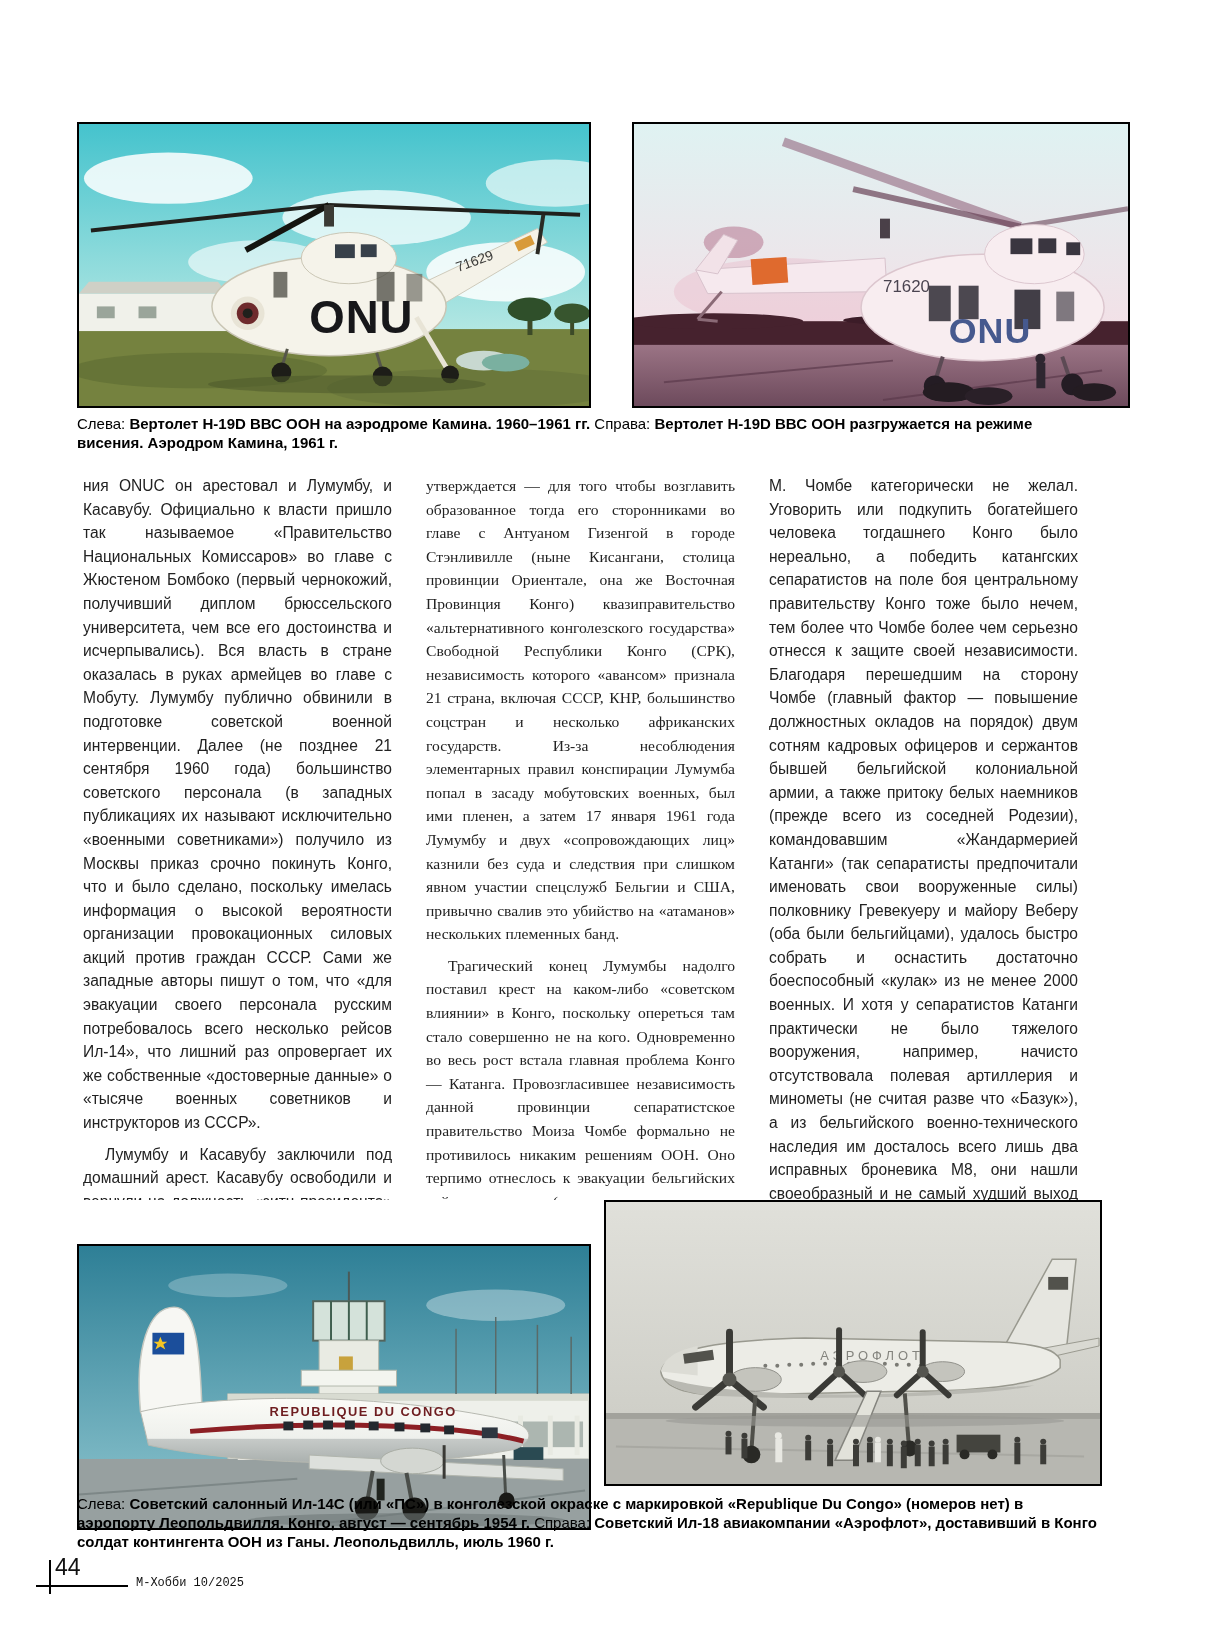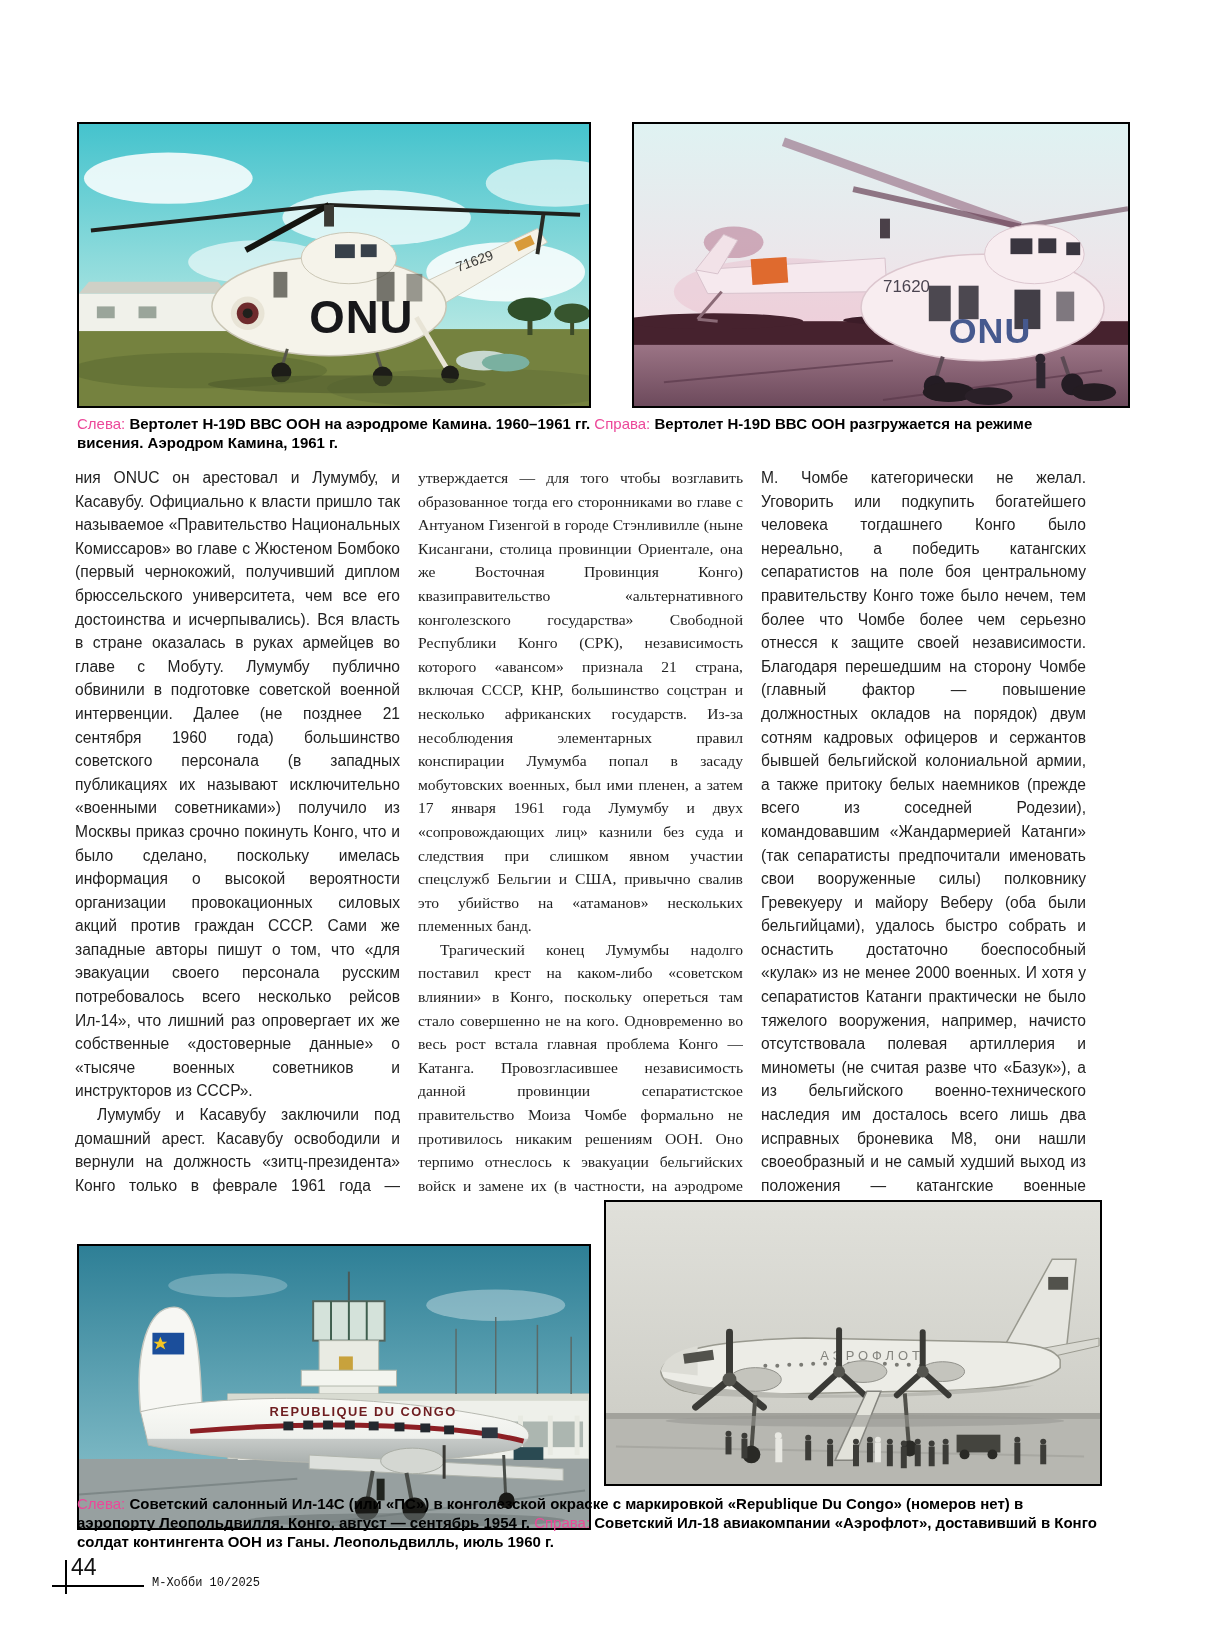--- a/index.html
+++ b/index.html
@@ -2,30 +2,30 @@
 <html lang="ru"><head>
 <meta charset="utf-8">
 <style>
   html,body{margin:0;padding:0;background:#ffffff;}
   #page{position:relative;width:1211px;height:1625px;background:#ffffff;overflow:hidden;
         font-family:"Liberation Sans",sans-serif;color:#1d1d1d;}
   .photo{position:absolute;border:2px solid #000;overflow:hidden;background:#ddd;}
   .photo svg{display:block;width:100%;height:100%;}
   .caption{position:absolute;left:77px;width:1022px;font-size:15px;line-height:19px;
            font-weight:700;color:#000;text-align:left;}
-  .caption .cap-label{font-weight:400;color:#ec4899;}
+  .caption .cap-label{font-weight:400;color:#000000;}
   .bodycol{position:absolute;top:466px;width:325px;height:734px;overflow:hidden;
            font-size:15.6px;line-height:23.6px;text-align:justify;color:#222;
            hyphens:auto;-webkit-hyphens:auto;}
-  .bodycol p{margin:0;}
+  .bodycol p{margin:8px;}
   .bodycol p.indent{text-indent:22px;}
   #col1{left:75px;}
   #col2{left:418px;font-family:Liberation Serif, serif;}
   #col3{left:761px;}
-  #footer{position:absolute;left:52px;top:1552px;width:320px;height:60px;}
+  #footer{position:absolute;left:36px;top:1552px;width:320px;height:60px;}
   #pageno-vline{position:absolute;left:13px;top:8px;width:2px;height:34px;background:#000;}
   #pageno{position:absolute;left:19px;top:2px;font-size:23px;font-weight:400;color:#111;}
   #pageno-hline{position:absolute;left:0px;top:33px;width:92px;height:2px;background:#000;}
   #edition{position:absolute;left:100px;top:24px;font-size:12px;color:#111;
            font-family:"Liberation Mono",monospace;letter-spacing:0;}
 </style>
 </head>
 <body>
 
 <div id="page">

